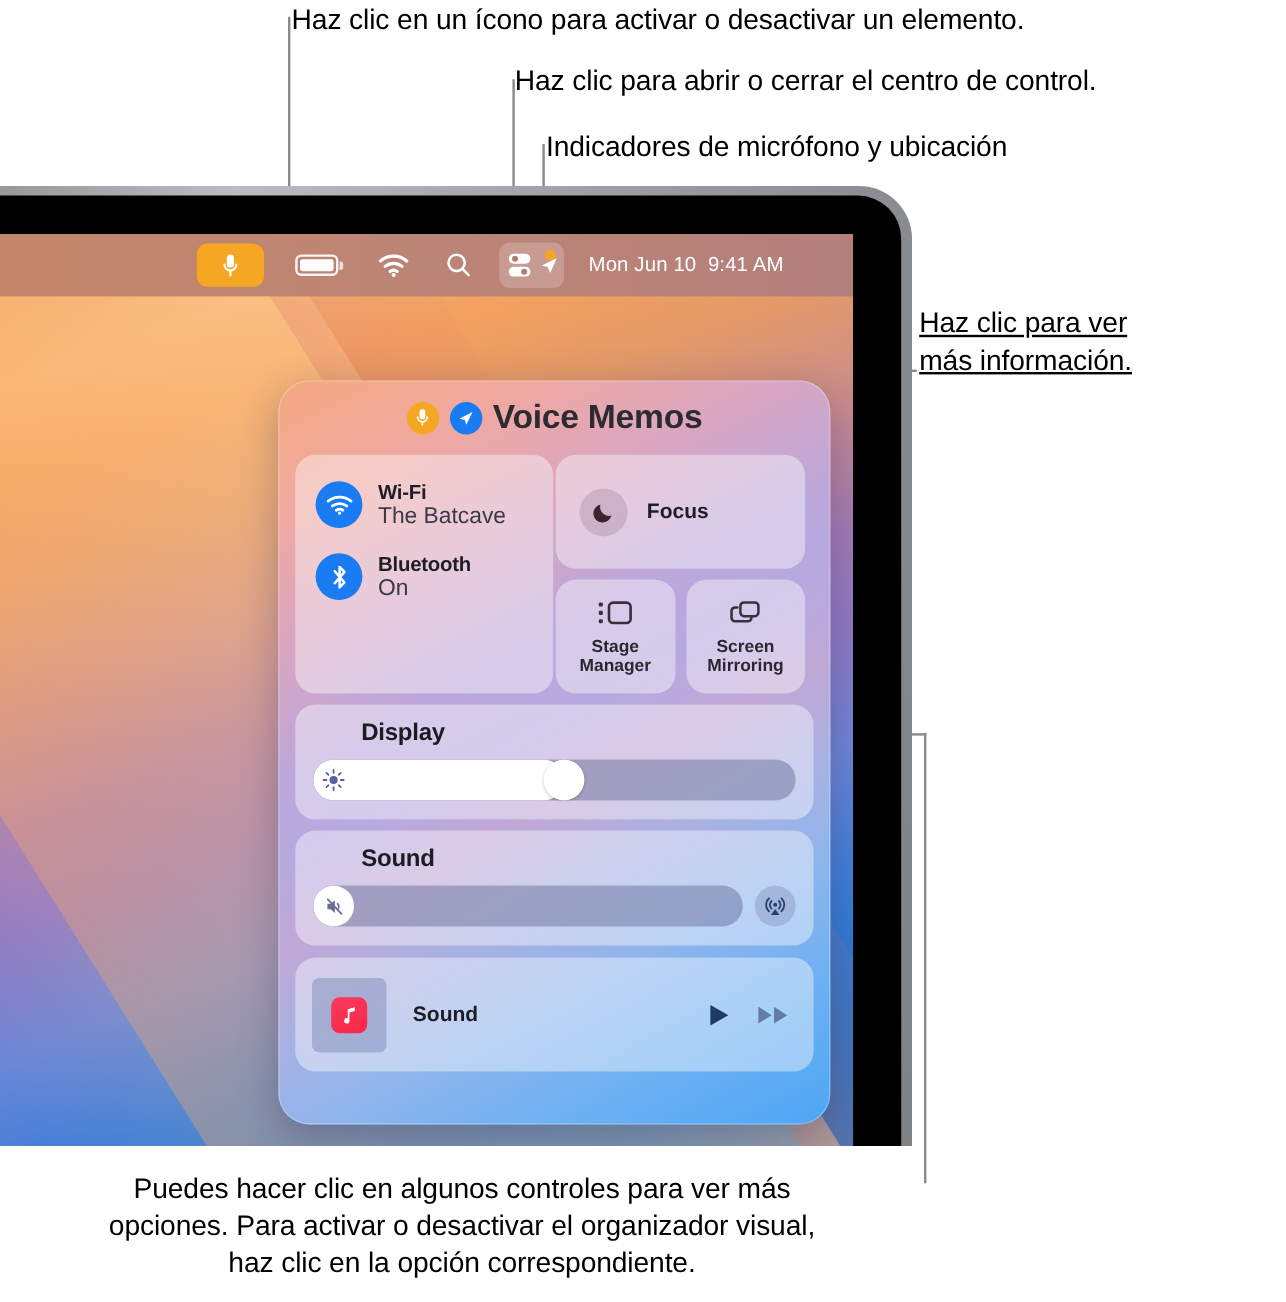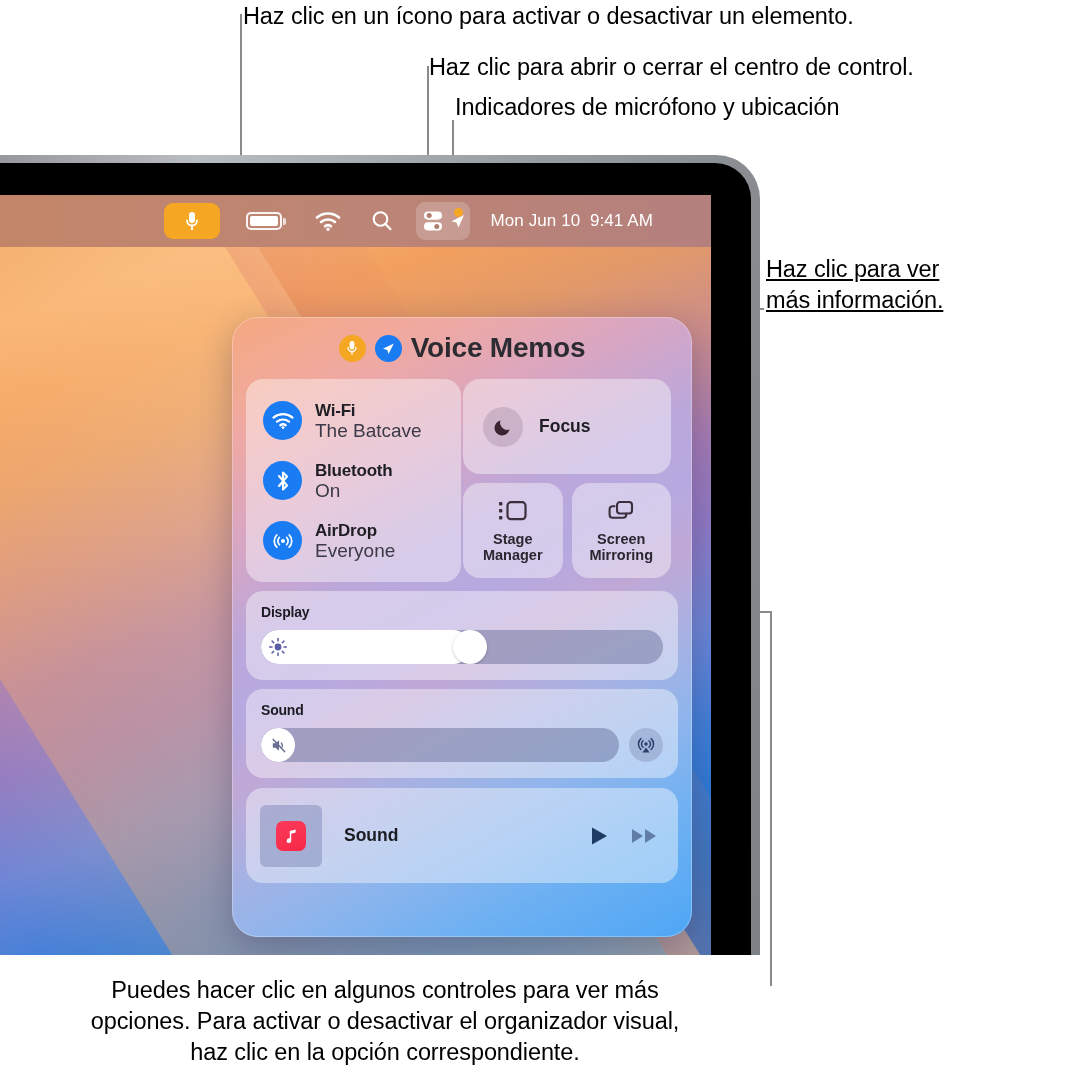--- a/index.html
+++ b/index.html
@@ -16,21 +16,21 @@
     position: absolute;
     color: #000;
     font-family: "Liberation Sans", sans-serif;
     font-size: 23.5px;
     line-height: 29px;
     letter-spacing: -0.1px;
     white-space: pre;
   }
   #callout-icons   { left: 243px; top: 2px; }
   #callout-open    { left: 429px; top: 53px; }
-  #callout-indic   { left: 455px; top: 93px; }
+  #callout-indic   { left: 455px; top: 108px; }
   #callout-more    { left: 766px; top: 254px; line-height: 31px; text-decoration: underline;}
   #callout-bottom  {
     left: 0px; top: 975px; width: 770px;
     text-align: center; line-height: 31px;
   }
 
   
   .ln { position:absolute; background:#8a8a8a; }
   .lnv { width: 2px; }
   .lnh { height: 2px; }
@@ -195,21 +195,21 @@
   }
   .focus-label{font-size:17.5px;font-weight:bold;color:#1e1e24;}
   .sq-row{ display:flex; gap:9px; }
   .sq-tile{
     width:99.5px;height:95px;
     display:flex;flex-direction:column;align-items:center;justify-content:center;gap:7px;
   }
   .sq-label{font-size:14.5px;font-weight:bold;color:#2b2730;text-align:center;line-height:16px;}
 
   .wide-tile { margin-top:9px; padding:13px 15px 16px 15px; }
-  .wide-title{ font-size:14px;font-weight:bold;color:#1b1b22;margin-bottom:10px;letter-spacing:-.2px;}
+  .wide-title{ font-size:20px;font-weight:bold;color:#1b1b22;margin-bottom:10px;letter-spacing:-.2px;margin-left:40px;}
 
   .slider {
     height:34px;border-radius:17px;
     background: rgba(86,96,140,.42);
     position:relative; overflow:hidden;
   }
   .slider-fill{
     position:absolute;left:0;top:0;bottom:0;border-radius:17px;
     background:#ffffff;
   }
@@ -384,35 +384,20 @@
                     <svg width="18" height="24" viewBox="0 0 18 24">
                       <path d="M5 7 L13 16.4 L9 20.5 L9 3.5 L13 7.6 L5 17" stroke="#fff" stroke-width="2.1" fill="none" stroke-linejoin="round" stroke-linecap="round"></path>
                     </svg>
                   </div>
                   <div>
                     <div class="tlabel">Bluetooth</div>
                     <div class="tsub">On</div>
                   </div>
                 </div>
 
-                <div class="trow">
-                  <div class="tcircle">
-                    <svg width="24" height="24" viewBox="0 0 24 24">
-                      <circle cx="12" cy="12" r="2" fill="#fff"></circle>
-                      <path d="M8.4 15.6a5 5 0 0 1 0-7.2" stroke="#fff" stroke-width="1.7" fill="none" stroke-linecap="round"></path>
-                      <path d="M15.6 8.4a5 5 0 0 1 0 7.2" stroke="#fff" stroke-width="1.7" fill="none" stroke-linecap="round"></path>
-                      <path d="M5.8 18.2a8.8 8.8 0 0 1 0-12.4" stroke="#fff" stroke-width="1.7" fill="none" stroke-linecap="round"></path>
-                      <path d="M18.2 5.8a8.8 8.8 0 0 1 0 12.4" stroke="#fff" stroke-width="1.7" fill="none" stroke-linecap="round"></path>
-                    </svg>
-                  </div>
-                  <div>
-                    <div class="tlabel">AirDrop</div>
-                    <div class="tsub">Everyone</div>
-                  </div>
-                </div>
               </div>
 
               <div class="rcol">
                 <div class="tile focus-tile">
                   <div class="focus-circle">
                     <svg width="22" height="22" viewBox="0 0 22 22">
                       <path d="M17.5 13.6A7.4 7.4 0 0 1 8.4 4.5 7.6 7.6 0 1 0 17.5 13.6Z" fill="#3a2430"></path>
                     </svg>
                   </div>
                   <div class="focus-label">Focus</div>

